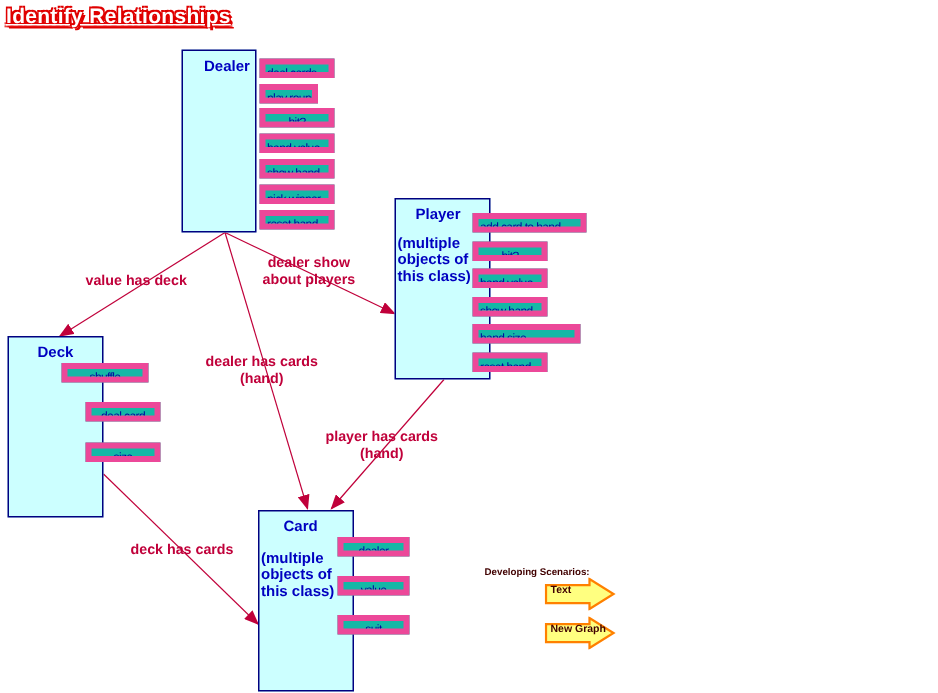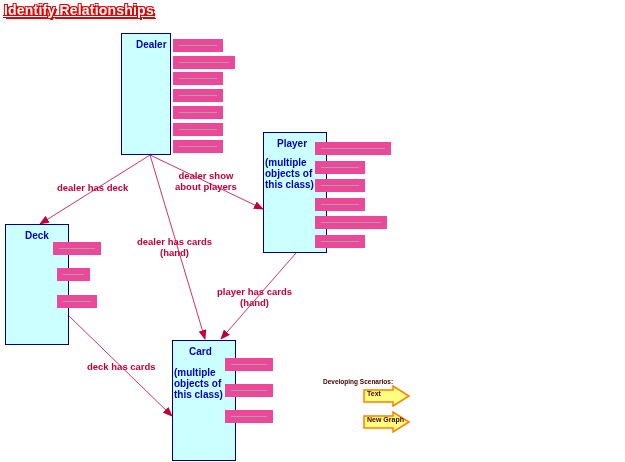--- a/index.html
+++ b/index.html
@@ -4,23 +4,23 @@
 <style>
   html, body { margin:0; padding:0; background:#ffffff; }
   body { width:625px; height:462px; position:relative; overflow:hidden;
          font-family:"Liberation Sans", sans-serif; }
   .title { position:absolute; left:4px; top:2px; font-size:14px; font-weight:bold;
            color:#ffffff; text-decoration:underline; letter-spacing:0.2px;
            text-shadow: 1px 1px 0 #e00000, -1px -1px 0 #e00000, 1px -1px 0 #e00000, -1px 1px 0 #e00000, 2px 2px 0 #e00000; }
   .cls { position:absolute; background:#ccffff; border:1px solid #000080; box-sizing:border-box; }
   .cls-name { position:absolute; font-weight:bold; font-size:10px; color:#0000c0; white-space:nowrap; }
   .cls-note { position:absolute; font-weight:bold; font-size:10px; color:#0000c0; line-height:11px; white-space:nowrap; }
-  .meth { position:absolute; background:#a3a3a3; border:6px solid #ec4899; box-sizing:border-box;
+  .meth { position:absolute; background:#14b8a6; border:4px solid #ec4899; box-sizing:border-box;
           height:13px; font-size:8px; color:#0000a0; line-height:11px; text-align:center;
-          letter-spacing:-0.4px; white-space:nowrap; overflow:hidden; cursor:pointer;font-style:italic; }
+          letter-spacing:-0.4px; white-space:nowrap; overflow:hidden; cursor:pointer; }
   .meth.left { text-align:left; padding-left:1px; }
   .lbl { position:absolute; font-size:9.5px; font-weight:bold; color:#c0003a; text-align:center;
          line-height:11px; white-space:nowrap; }
   svg.lines { position:absolute; left:0; top:0; }
   .scen-title { position:absolute; left:323px; top:378px; font-size:6.5px; font-weight:bold; color:#400000; white-space:nowrap; }
   .scen-btn { position:absolute; width:48px; height:22px; cursor:pointer; }
   .scen-btn svg { position:absolute; left:0; top:0; }
   .scen-btn span { position:absolute; left:4px; top:5px; font-size:7px; font-weight:bold; color:#400000; white-space:nowrap; }
 </style>
 </head>
@@ -39,21 +39,21 @@
   <line x1="150" y1="155" x2="205" y2="339" stroke="#c0003a" stroke-width="0.8" marker-end="url(#ah)"></line>
   <line x1="296" y1="253" x2="221" y2="339" stroke="#c0003a" stroke-width="0.8" marker-end="url(#ah)"></line>
   <line x1="69" y1="316" x2="172" y2="416" stroke="#c0003a" stroke-width="0.8" marker-end="url(#ah)"></line>
 </svg>
 
 <div>
   <div class="cls" style="left:121px;top:33px;width:50px;height:122px;"></div>
   <div class="cls" style="left:121px;top:33px;width:50px;height:122px;border:none;background:transparent;"></div>
   <div class="cls-name" style="left:136px;top:39px;">Dealer</div>
   <div class="meth left" style="left:173px;top:39px;width:50px;">deal cards</div>
-  <div class="meth left" style="left:173px;top:56px;width:62px;">play round</div>
+  <div class="meth left" style="left:173px;top:56px;width:39px;">play round</div>
   <div class="meth" style="left:173px;top:72px;width:50px;">hit?</div>
   <div class="meth left" style="left:173px;top:89px;width:50px;">hand value</div>
   <div class="meth left" style="left:173px;top:106px;width:50px;">show hand</div>
   <div class="meth left" style="left:173px;top:123px;width:50px;">pick winner</div>
   <div class="meth left" style="left:173px;top:140px;width:50px;">reset hand</div>
 </div>
 
 <div>
   <div class="cls" style="left:263px;top:132px;width:64px;height:121px;"></div>
   <div class="cls-name" style="left:277px;top:138px;">Player</div>
@@ -64,38 +64,38 @@
   <div class="meth" style="left:315px;top:161px;width:50px;">hit?</div>
   <div class="meth left" style="left:315px;top:179px;width:50px;">hand value</div>
   <div class="meth left" style="left:315px;top:198px;width:50px;">show hand</div>
   <div class="meth left" style="left:315px;top:216px;width:72px;">hand size</div>
   <div class="meth left" style="left:315px;top:235px;width:50px;">reset hand</div>
 </div>
 
 <div>
   <div class="cls" style="left:5px;top:224px;width:64px;height:121px;"></div>
   <div class="cls-name" style="left:25px;top:230px;">Deck</div>
-  <div class="meth" style="left:53px;top:242px;width:48px;">shuffle</div>
-  <div class="meth" style="left:57px;top:268px;width:33px;">deal card</div>
-  <div class="meth" style="left:57px;top:295px;width:40px;">size</div>
+  <div class="meth" style="left:41px;top:242px;width:58px;">shuffle</div>
+  <div class="meth" style="left:57px;top:268px;width:50px;">deal card</div>
+  <div class="meth" style="left:57px;top:295px;width:50px;">size</div>
 </div>
 
 <div>
   <div class="cls" style="left:172px;top:340px;width:64px;height:121px;"></div>
   <div class="cls-name" style="left:189px;top:346px;">Card</div>
   <div class="cls-note" style="left:174px;top:367px;">(multiple</div>
   <div class="cls-note" style="left:174px;top:378px;">objects of</div>
   <div class="cls-note" style="left:174px;top:389px;">this class)</div>
   <div class="meth" style="left:225px;top:358px;width:48px;">dealer</div>
   <div class="meth" style="left:225px;top:384px;width:48px;">value</div>
   <div class="meth" style="left:225px;top:410px;width:48px;">suit</div>
 </div>
 
 <div class="lbl" style="left:57px;top:182px;">
-  <div>dealer has deck</div>
+  <div>value has deck</div>
 </div>
 <div class="lbl" style="left:175px;top:170px;">
   <div>dealer show</div>
   <div>about players</div>
 </div>
 <div class="lbl" style="left:137px;top:236px;">
   <div>dealer has cards</div>
   <div>(hand)</div>
 </div>
 <div class="lbl" style="left:217px;top:286px;">

